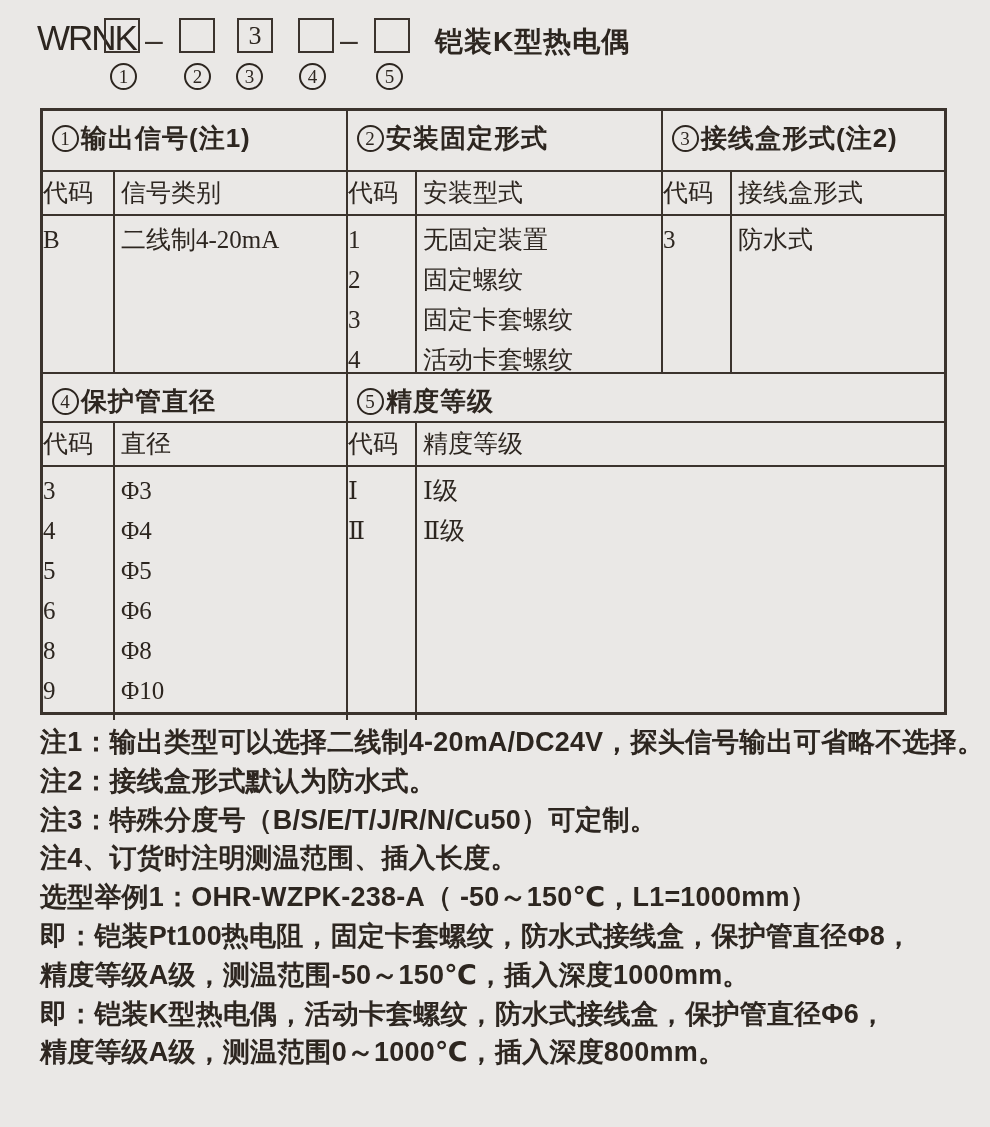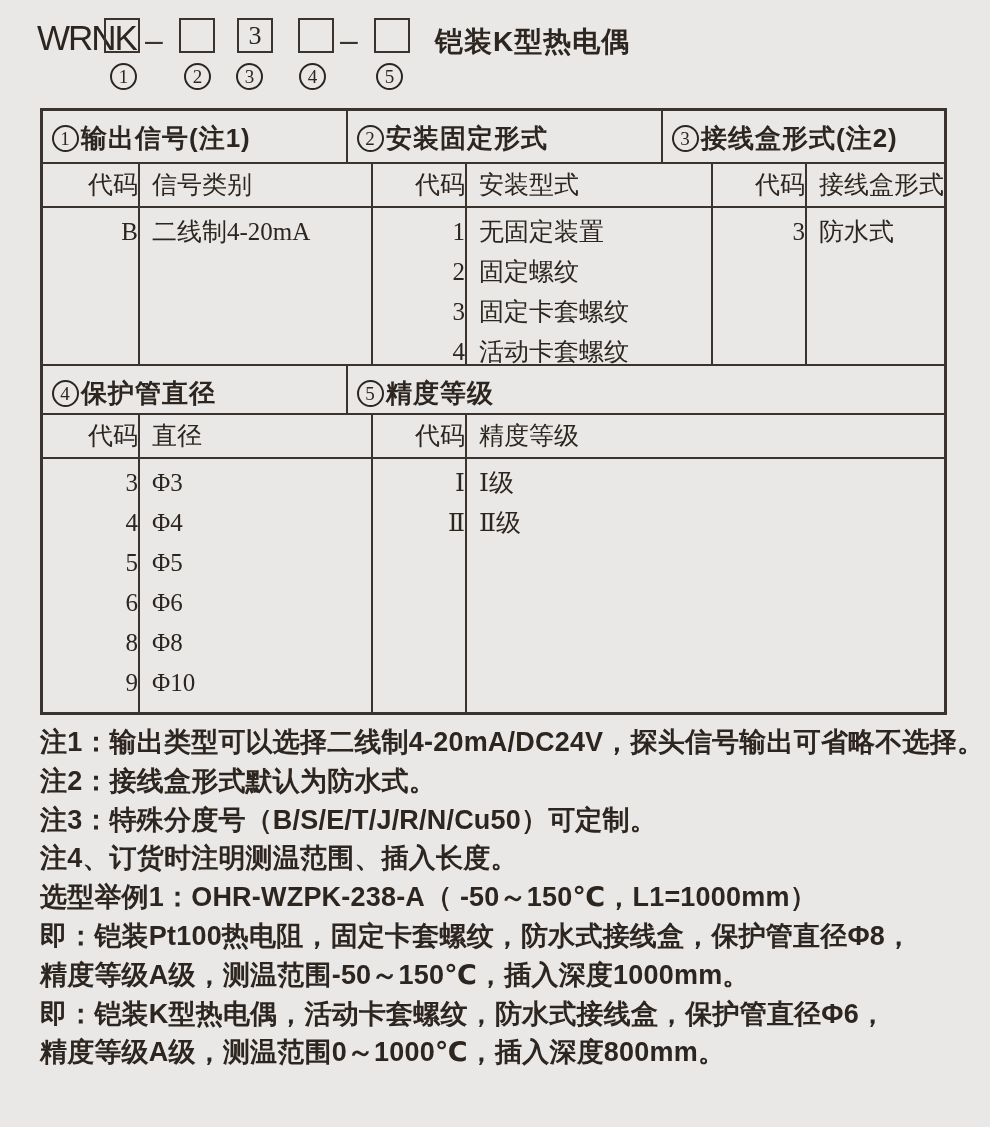--- a/index.html
+++ b/index.html
@@ -58,25 +58,25 @@
   .trow{display:flex;box-sizing:border-box;border-bottom:2px solid var(--line);}
   .trow:last-child{border-bottom:none;}
   .cell{box-sizing:border-box;border-right:2px solid var(--line);overflow:hidden;}
   .cell:last-child{border-right:none;}
   .sec-h{
     font-size:26px;font-weight:bold;letter-spacing:1px;
     padding:10px 0 0 9px;white-space:nowrap;
   }
   .sec-h .circ{margin-right:2px;position:relative;top:-2px;}
   .sub{font-size:25px;line-height:42px;white-space:nowrap;}
-  .code-col{text-align:right;margin-left:25px;}
-  .lbl-col{padding-left:12px;}
+  .code-col{text-align:left;}
+  .lbl-col{padding-left:6px;}
   .body-line{line-height:40px;font-size:25px;white-space:nowrap;}
   .body-cell{padding-top:4px;}
-  .r1{height:53px}.r2{height:44px}.r3{height:158px}
+  .r1{height:61px}.r2{height:44px}.r3{height:158px}
   .r4{height:49px}.r5{height:44px}.r6{height:253px}
   .w-code{width:72px}.w-s1lbl{width:233px}
   .w-s2code{width:69px}.w-s2lbl{width:246px}
   .w-s3code{width:69px}.w-s3lbl{flex:1}
   .w-sec1{width:305px}.w-sec2{width:315px}.w-sec3{flex:1}
   .w-s5lbl{flex:1}
 
   
   .notes{
     position:absolute;left:40px;top:723px;width:930px;

